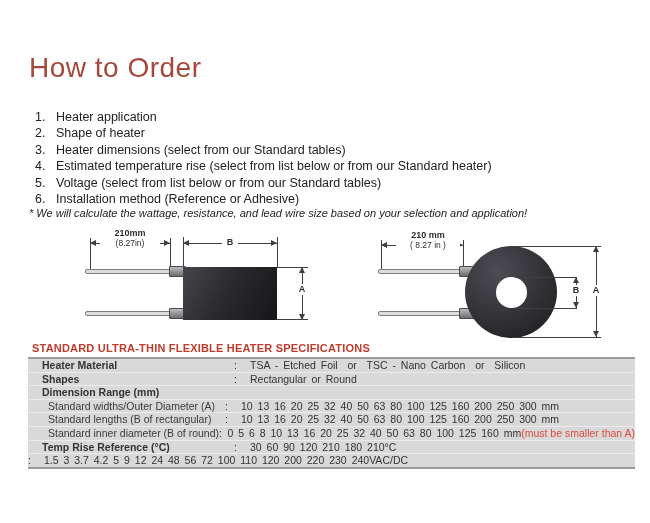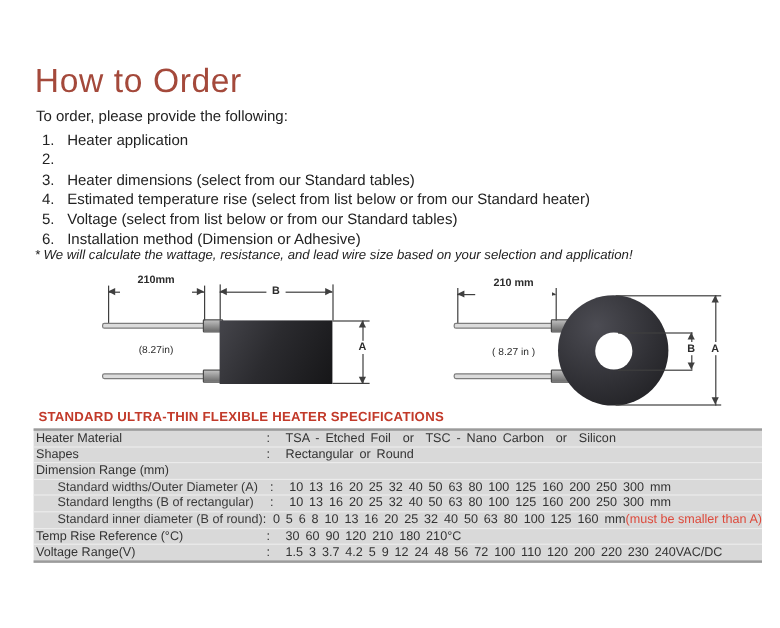--- a/index.html
+++ b/index.html
@@ -17,70 +17,70 @@
   
   .hl{position:absolute;height:1px;background:#3f3f3f;}
   .vl{position:absolute;width:1px;background:#3f3f3f;}
   .ar-l{position:absolute;width:0;height:0;border-top:3px solid transparent;border-bottom:3px solid transparent;border-right:6px solid #3f3f3f;}
   .ar-r{position:absolute;width:0;height:0;border-top:3px solid transparent;border-bottom:3px solid transparent;border-left:6px solid #3f3f3f;}
   .ar-u{position:absolute;width:0;height:0;border-left:3px solid transparent;border-right:3px solid transparent;border-bottom:6px solid #3f3f3f;}
   .ar-d{position:absolute;width:0;height:0;border-left:3px solid transparent;border-right:3px solid transparent;border-top:6px solid #3f3f3f;}
   .dl{position:absolute;background:#fff;font-size:9px;font-weight:bold;color:#2c2c2c;text-align:center;line-height:11px;}
   .dim2{position:absolute;background:#fff;text-align:center;color:#2c2c2c;font-size:8.5px;line-height:9.5px;padding:1px 0;}
   .dim2 .mm{font-weight:bold;font-size:9px;display:block;}
-  .dim2 .in{display:block;margin-top:48px;}
+  .dim2 .in{display:block;}
   .heater-rect{position:absolute;background:linear-gradient(118deg,#45454b 0%,#2b2b2f 45%,#161618 100%);}
   .wire{position:absolute;height:3px;background:#dcdcdc;border:1px solid #7d7d7d;border-radius:2px;}
   .ferrule{position:absolute;width:15px;height:9px;background:linear-gradient(#bdbdbd,#6c6c6c);border:1px solid #4a4a4a;border-radius:1px;}
   .donut{position:absolute;width:92px;height:92px;border-radius:50%;
          background:radial-gradient(circle at 35% 28%,#4c4c53 0%,#303035 55%,#1b1b1e 100%);}
   .hole{position:absolute;width:31px;height:31px;border-radius:50%;background:#ffffff;}
 
   .specs-heading{left:32px;top:342px;font-size:11px;font-weight:bold;color:#c23a2a;letter-spacing:.2px;}
   .specs-table{left:28px;top:357px;width:607px;background:#d9d9d9;
                border-top:2px solid #9b9b9b;border-bottom:2px solid #9b9b9b;}
   .spec-row{display:flex;align-items:center;height:12.6px;font-size:10.5px;line-height:12.6px;}
   .spec-row + .spec-row{border-top:1px solid #ebebeb;}
-  .spec-label{width:192px;padding-left:2px;font-weight:normal;color:#333;white-space:nowrap;}
+  .spec-label{width:192px;padding-left:14px;font-weight:bold;color:#333;white-space:nowrap;}
   .spec-label.indent{padding-left:20px;width:177px;font-weight:normal;color:#3a3a3a;}
   .spec-colon{width:16px;color:#333;}
   .spec-value{color:#333;white-space:pre;word-spacing:2px;}
   .spec-note{color:#dd4b3d;margin-left:0;white-space:nowrap;}
 </style>
 </head>
 <body>
 
 <div class="page">
 
   <div class="abs title">How to Order</div>
-  <div class="abs intro">To order, please provide the following:</div>
 
   <div class="abs steps">
     <div class="step">
         <span class="num">1.</span>
         <span>Heater application</span>
       </div>
     <div class="step">
         <span class="num">2.</span>
+        <span>Shape of heater</span>
       </div>
     <div class="step">
         <span class="num">3.</span>
         <span>Heater dimensions (select from our Standard tables)</span>
       </div>
     <div class="step">
         <span class="num">4.</span>
         <span>Estimated temperature rise (select from list below or from our Standard heater)</span>
       </div>
     <div class="step">
         <span class="num">5.</span>
         <span>Voltage (select from list below or from our Standard tables)</span>
       </div>
     <div class="step">
         <span class="num">6.</span>
-        <span>Installation method (Dimension or Adhesive)</span>
+        <span>Installation method (Reference or Adhesive)</span>
       </div>
   </div>
 
   <div class="abs note">* We will calculate the wattage, resistance, and lead wire size based on your selection and application!</div>
 
   <div>
     <div class="vl" style="left:90px;top:238px;height:33px;"></div>
     <div class="vl" style="left:170px;top:238px;height:30px;"></div>
     <div class="hl" style="left:90px;top:243px;width:80px;"></div>
     <div class="ar-l" style="left:90px;top:240px;"></div>
@@ -178,19 +178,18 @@
         <span class="spec-colon">:</span>
         <span class="spec-value">0 5 6 8 10 13 16 20 25 32 40 50 63 80 100 125 160 mm</span>
         <span class="spec-note">(must be smaller than A)</span>
     </div>
     <div class="spec-row">
       <span class="spec-label">Temp Rise Reference (°C)</span>
         <span class="spec-colon">:</span>
         <span class="spec-value">30 60 90 120 210 180 210°C</span>
     </div>
     <div class="spec-row">
-      <span class="spec-label">Voltage Range(V)</span>
         <span class="spec-colon">:</span>
         <span class="spec-value">1.5 3 3.7 4.2 5 9 12 24 48 56 72 100 110 120 200 220 230 240VAC/DC</span>
     </div>
   </div>
 
 </div>
 
 </body></html>

